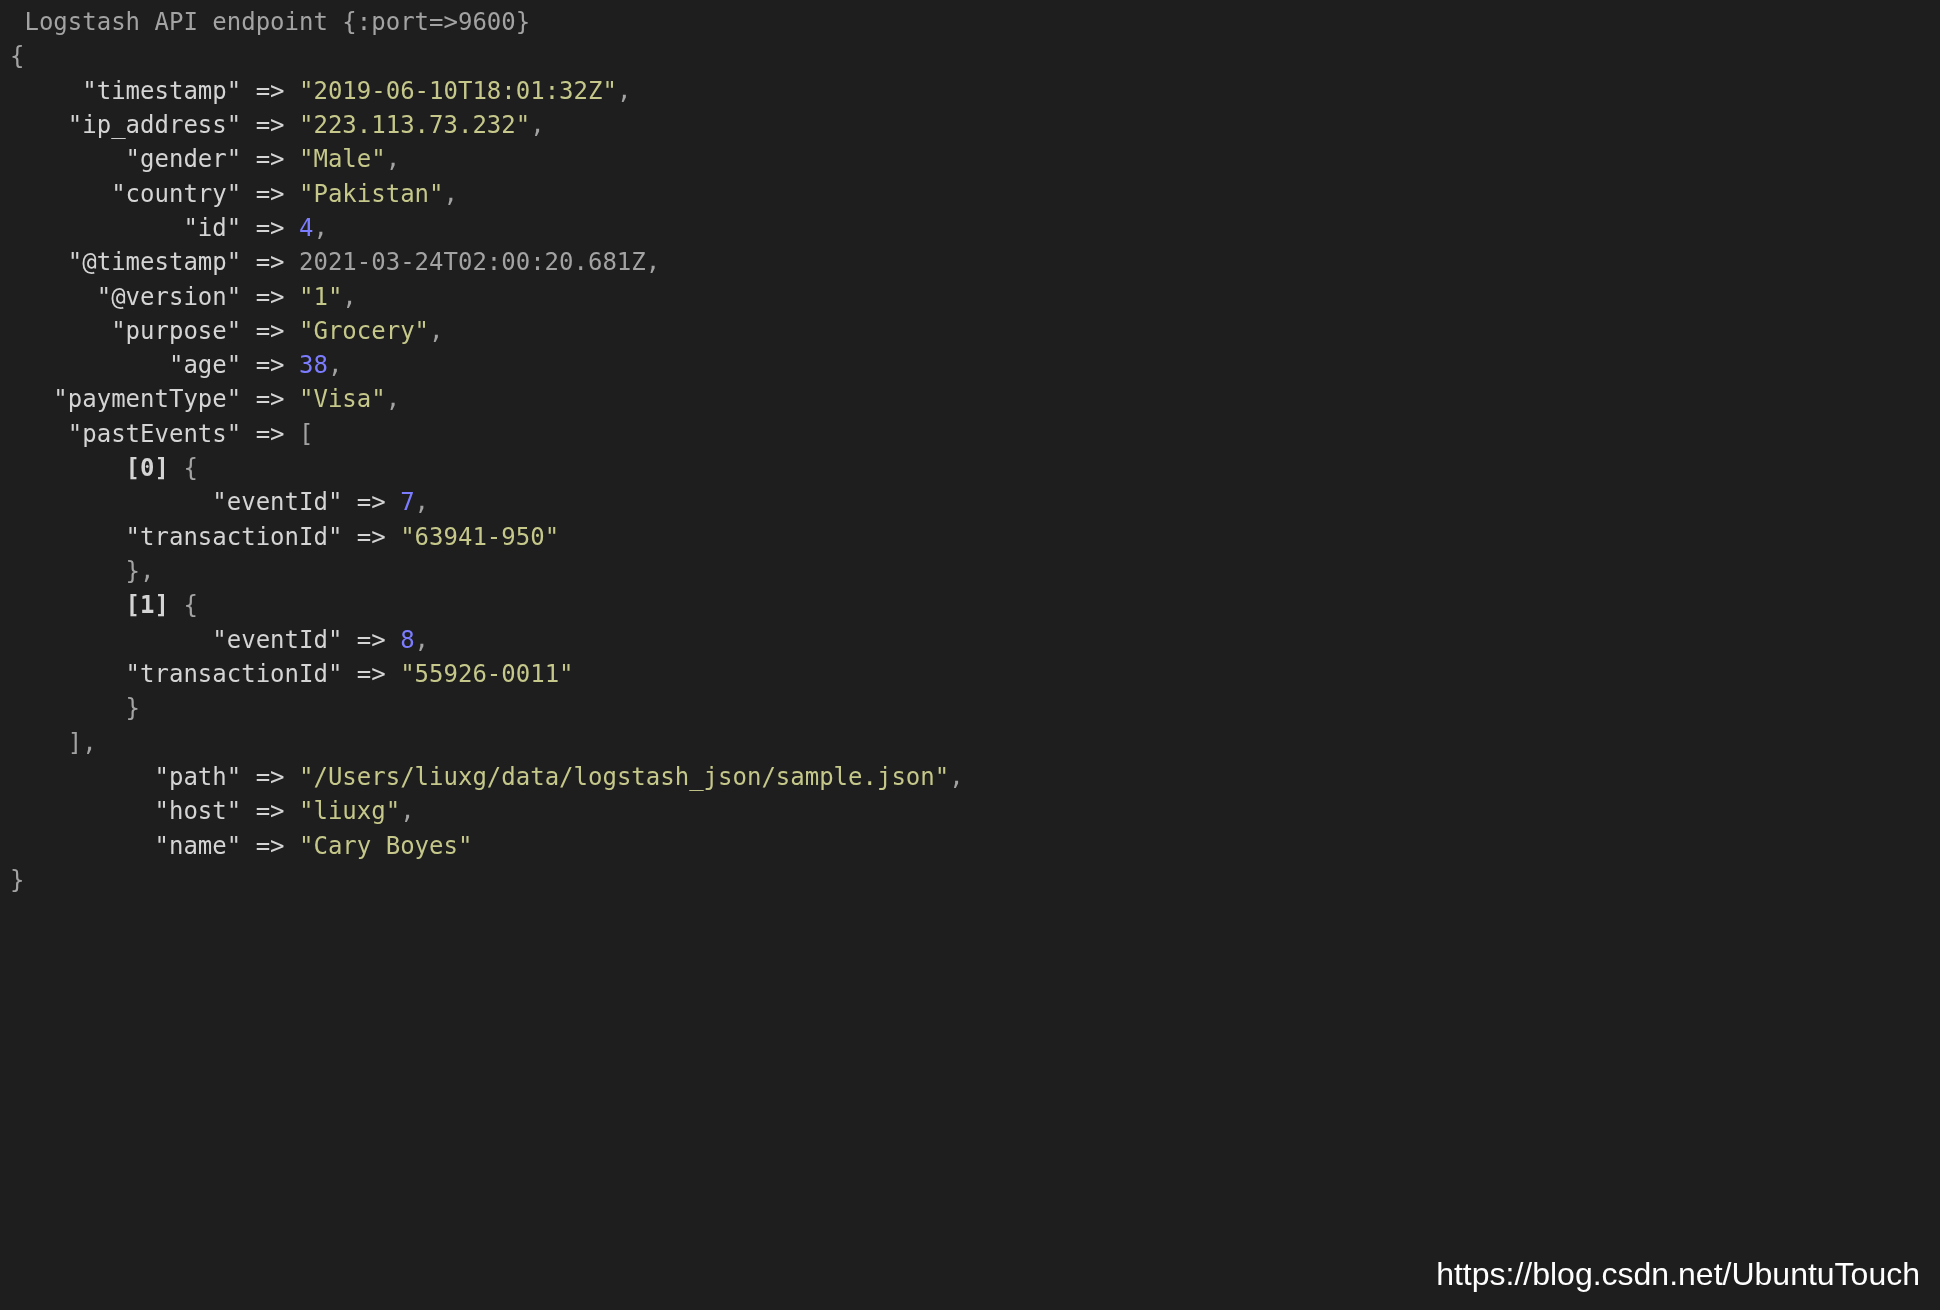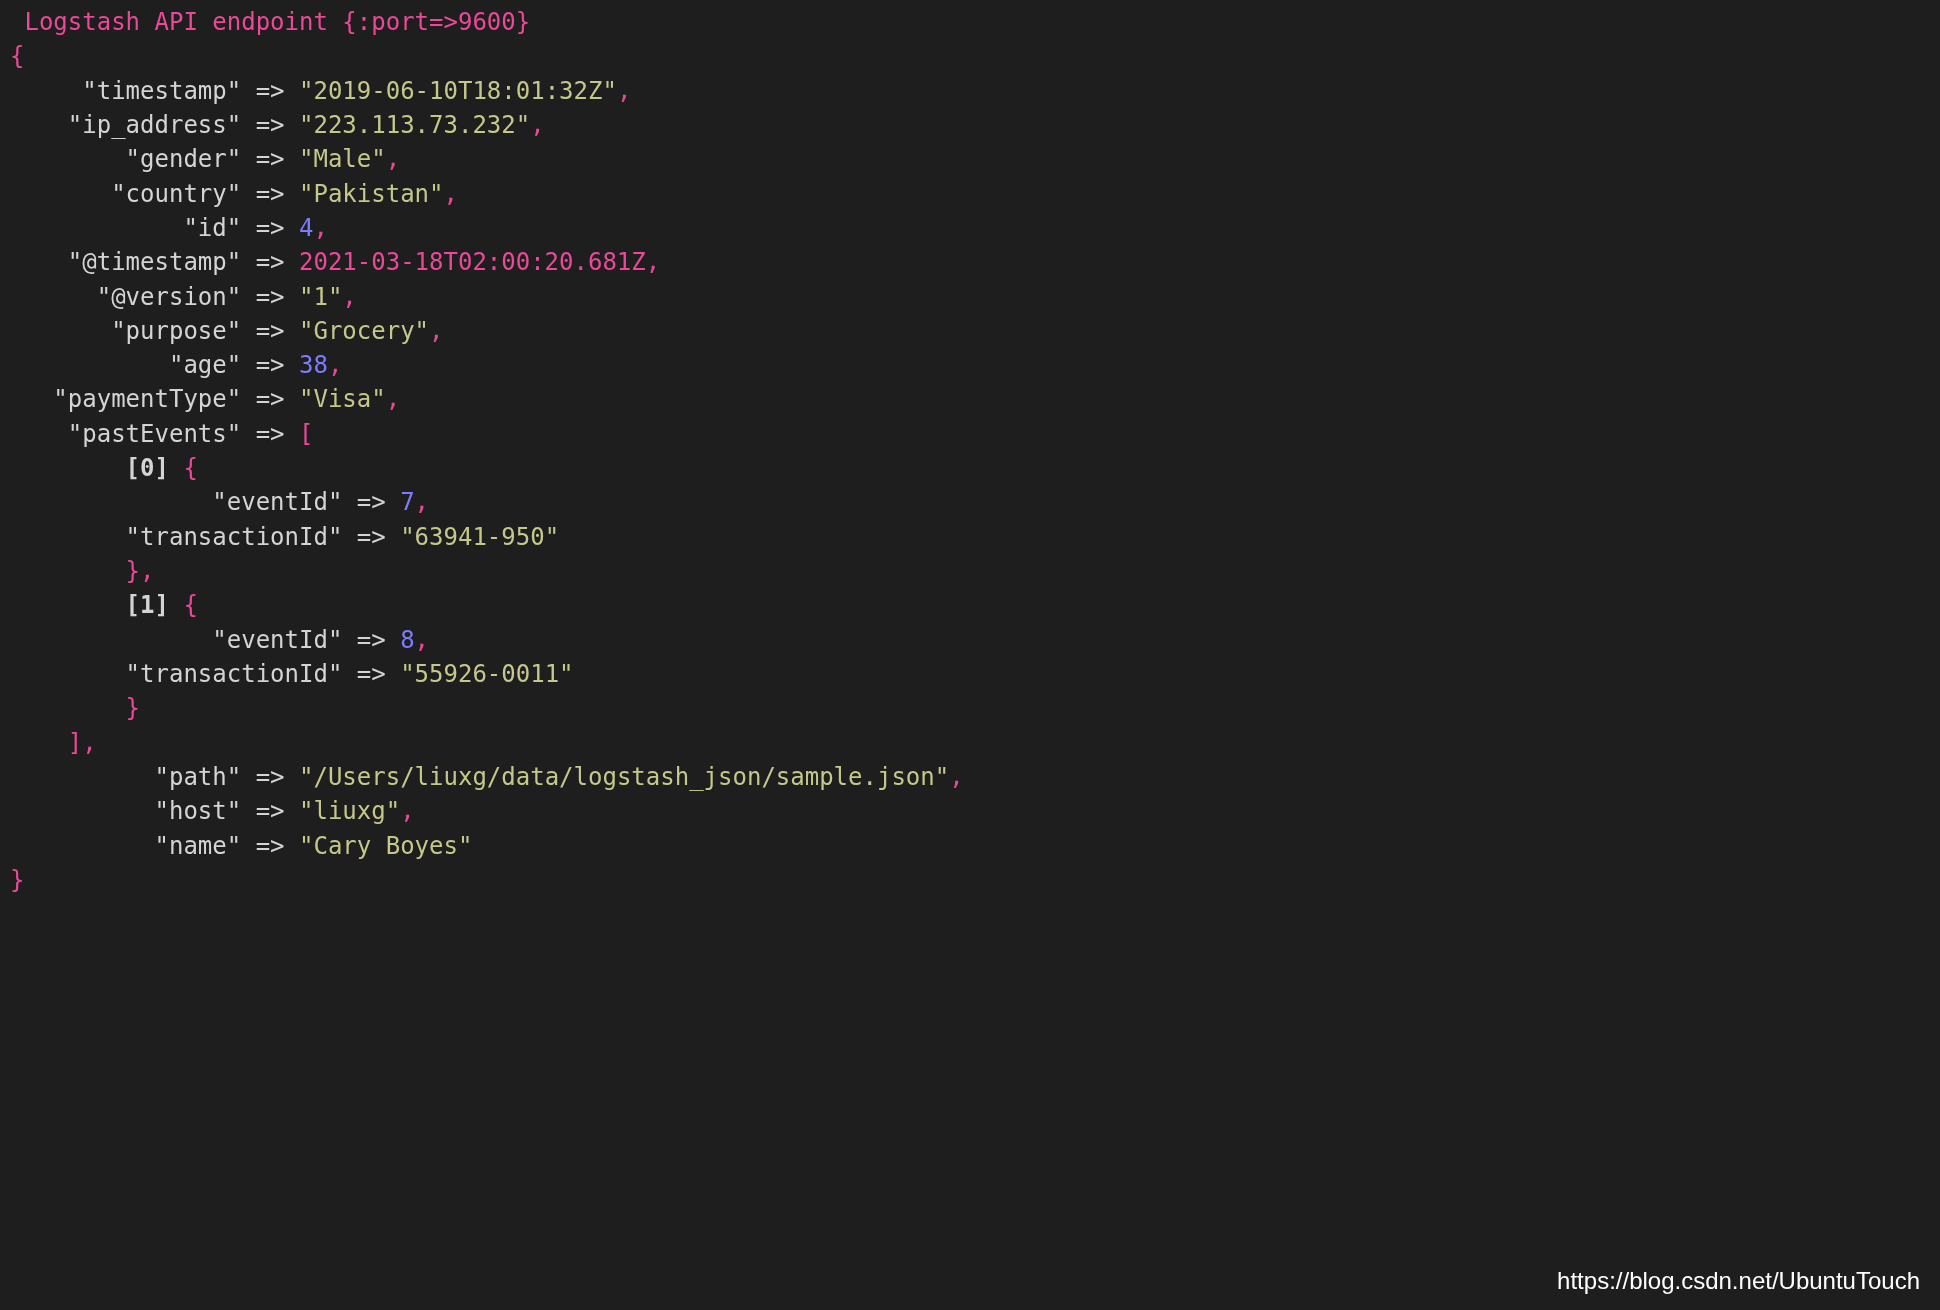--- a/index.html
+++ b/index.html
@@ -28,45 +28,45 @@
     .arrow {
       color: #d4d4d4;
     }
     .string {
       color: #c5c88a;
     }
     .number {
       color: #7c7cff;
     }
     .plain {
-      color: #ec4899;
+      color: #a3a3a3;
     }
     .bold {
       font-weight: bold;
     }
     .watermark {
       position: absolute;
       bottom: 12px;
       right: 20px;
       color: #ffffff;
       font-family: Arial, sans-serif;
-      font-size: 24px;
+      font-size: 32px;
     }
   </style>
 </head>
 <body>
 
 <div class="terminal"><span class="plain"> Logstash API endpoint {:port=&gt;9600}</span>
 <span class="plain">{</span>
 <span>     </span><span class="key">"timestamp"</span><span class="arrow"> =&gt; </span><span class="string">"2019-06-10T18:01:32Z"</span><span class="plain">,</span>
 <span>    </span><span class="key">"ip_address"</span><span class="arrow"> =&gt; </span><span class="string">"223.113.73.232"</span><span class="plain">,</span>
 <span>        </span><span class="key">"gender"</span><span class="arrow"> =&gt; </span><span class="string">"Male"</span><span class="plain">,</span>
 <span>       </span><span class="key">"country"</span><span class="arrow"> =&gt; </span><span class="string">"Pakistan"</span><span class="plain">,</span>
 <span>            </span><span class="key">"id"</span><span class="arrow"> =&gt; </span><span class="number">4</span><span class="plain">,</span>
-<span>    </span><span class="key">"@timestamp"</span><span class="arrow"> =&gt; </span><span class="plain">2021-03-18T02:00:20.681Z</span><span class="plain">,</span>
+<span>    </span><span class="key">"@timestamp"</span><span class="arrow"> =&gt; </span><span class="plain">2021-03-24T02:00:20.681Z</span><span class="plain">,</span>
 <span>      </span><span class="key">"@version"</span><span class="arrow"> =&gt; </span><span class="string">"1"</span><span class="plain">,</span>
 <span>       </span><span class="key">"purpose"</span><span class="arrow"> =&gt; </span><span class="string">"Grocery"</span><span class="plain">,</span>
 <span>           </span><span class="key">"age"</span><span class="arrow"> =&gt; </span><span class="number">38</span><span class="plain">,</span>
 <span>   </span><span class="key">"paymentType"</span><span class="arrow"> =&gt; </span><span class="string">"Visa"</span><span class="plain">,</span>
 <span>    </span><span class="key">"pastEvents"</span><span class="arrow"> =&gt; </span><span class="plain">[</span>
         <span class="bold">[0]</span> <span class="plain">{</span>
 <span>              </span><span class="key">"eventId"</span><span class="arrow"> =&gt; </span><span class="number">7</span><span class="plain">,</span>
 <span>        </span><span class="key">"transactionId"</span><span class="arrow"> =&gt; </span><span class="string">"63941-950"</span>
         <span class="plain">}</span><span class="plain">,</span>
         <span class="bold">[1]</span> <span class="plain">{</span>

